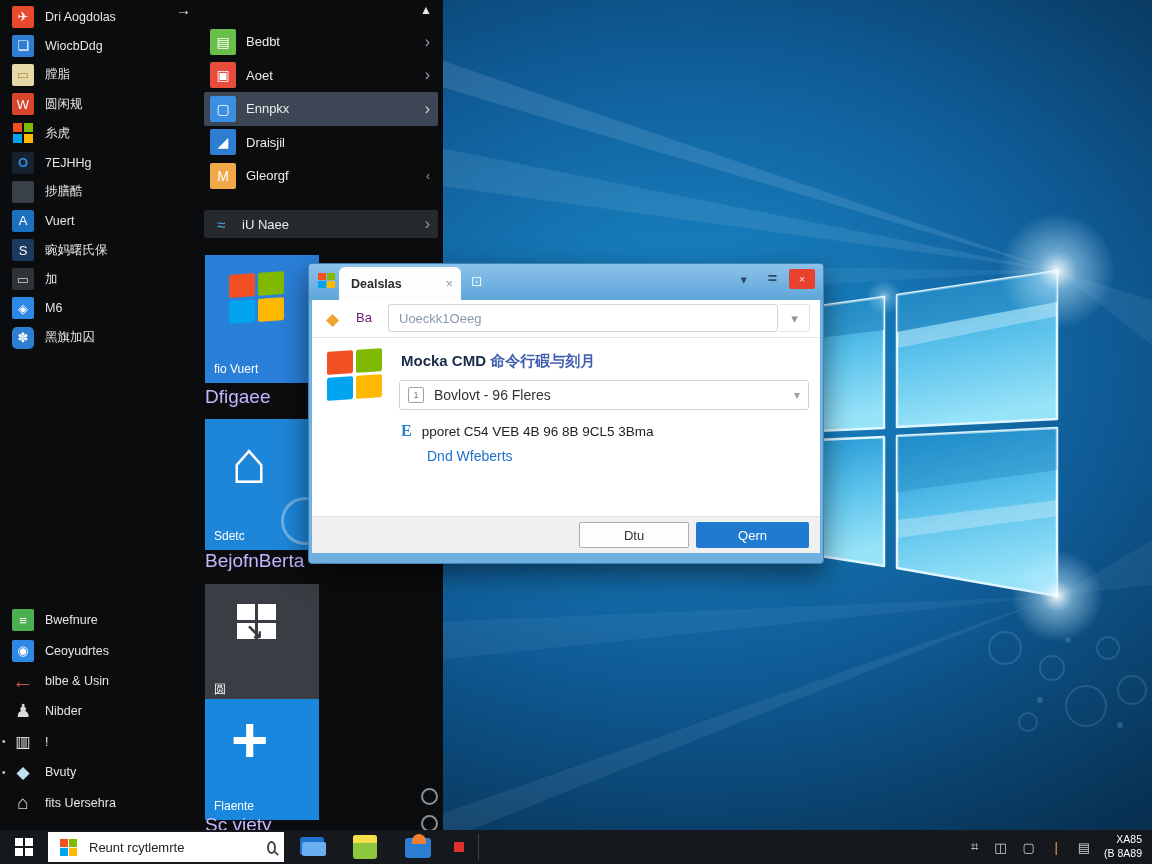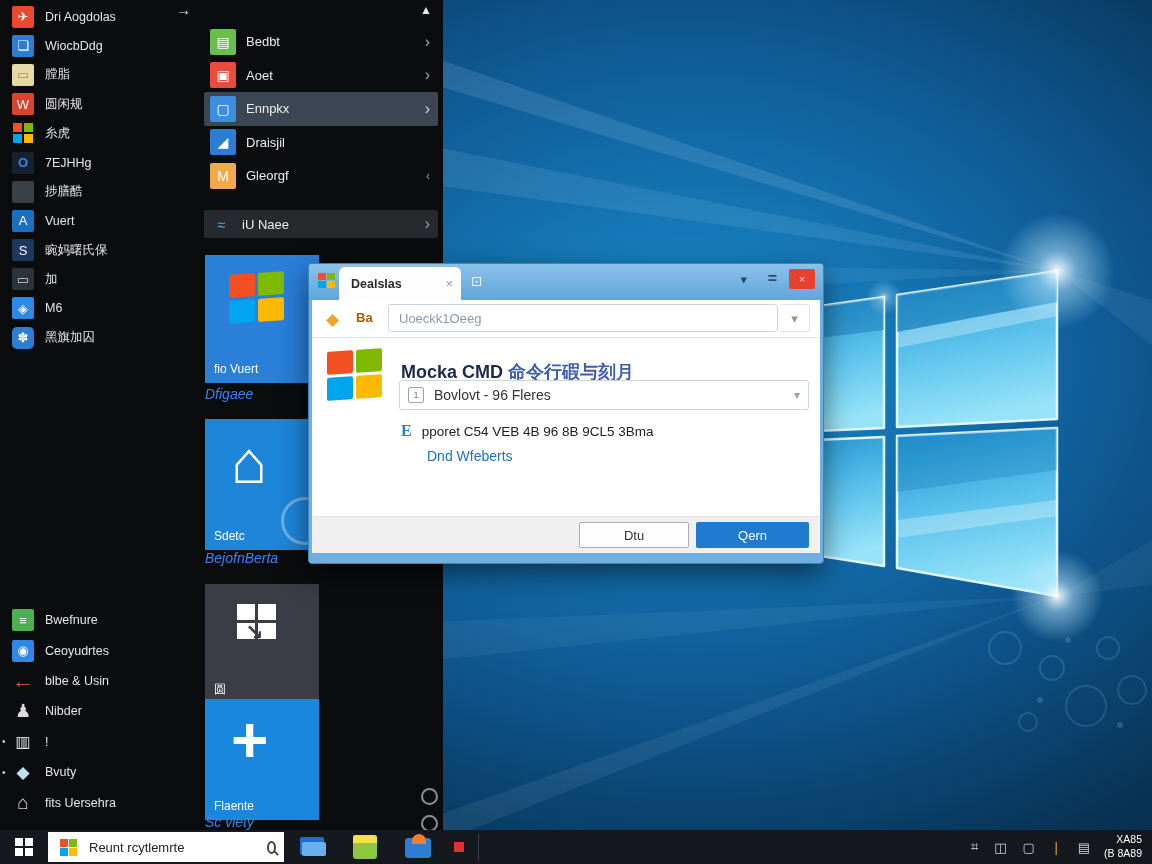--- a/index.html
+++ b/index.html
@@ -17,21 +17,21 @@
   .low-row{display:flex;align-items:center;height:30.4px;padding-left:12px;position:relative;}
   .bullet-dot{position:absolute;left:2px;color:#cfcfcf;font-size:10px;}
   .winflag-sm{display:grid;grid-template-columns:9px 9px;grid-template-rows:9px 9px;gap:2px;}
   .winflag-sm i{display:block;}
   .wf-r{background:#f25022;} .wf-g{background:#7fba00;} .wf-b{background:#00a4ef;} .wf-y{background:#ffb900;}
   .menu-row{display:flex;align-items:center;height:33.5px;padding:0 8px 0 6px;border-radius:2px;color:#ececec;}
   .menu-row .ic{width:26px;height:26px;flex:0 0 26px;font-size:14px;}
   .menu-label{font-size:13px;margin-left:10px;flex:1;white-space:nowrap;}
   .chev{color:#9aa0a6;font-size:16px;}
   .tile{position:absolute;display:flex;align-items:flex-end;padding:8px 0 7px 9px;color:#fff;font-size:12px;}
-  .group-label{position:absolute;color:#3b82f6;font-size:14px;font-style:italic;}
+  .group-label{position:absolute;color:#c4b5fd;font-size:19px;}
   .ring{position:absolute;border:3px solid rgba(255,255,255,.35);border-radius:50%;}
   .scroll-circle{position:absolute;width:13px;height:13px;border:2px solid #8a8f94;border-radius:50%;}
   
   #dialog{left:308px;top:263px;width:514px;height:299px;z-index:20;background:#6fb0e0;
     border:1px solid #3f84b8;border-radius:4px;box-shadow:0 10px 28px rgba(0,0,0,.5);}
   #dlg-titlebar{position:relative;height:36px;background:linear-gradient(#8cc2ea,#5ea6da);border-radius:3px 3px 0 0;}
   #dlg-tab{position:absolute;left:30px;top:3px;width:122px;height:33px;background:#fdfdfd;
     border-radius:6px 6px 0 0;display:flex;align-items:center;padding:0 8px 0 12px;box-sizing:border-box;}
   #dlg-tab .t{font-size:12.5px;color:#2a2a2a;font-weight:bold;flex:1;white-space:nowrap;overflow:hidden;}
   #dlg-body{position:absolute;left:3px;right:3px;top:36px;bottom:10px;background:#fff;overflow:hidden;}
@@ -310,35 +310,35 @@
       <span class="abs" style="left:162px;top:9px;color:#eaf4fc;font-size:14px;">⊡</span>
       <span class="abs" style="right:76px;top:8px;color:#2a4a66;font-size:13px;">▾</span>
       <span class="abs" style="right:46px;top:6px;color:#2a4a66;font-size:16px;font-weight:bold;">=</span>
       <span class="abs btn" style="right:8px;top:5px;width:26px;height:20px;background:#e8412e;color:#ffd9d4;font-size:11px;">×</span>
     </div>
 
     <div id="dlg-body">
 
       <div class="addr-row">
         <span class="abs" style="left:14px;top:9px;color:#f0a430;font-size:17px;">◆</span>
-        <span class="abs" style="left:44px;top:10px;color:#a16207;font-weight:bold;font-size:13px;">Ba</span>
+        <span class="abs" style="left:44px;top:10px;color:#701a75;font-weight:normal;font-size:13px;">Ba</span>
         <input class="abs fld" style="left: 76px; top: 4px; width: 390px; height: 28px; padding: 0px 10px; font-size: 13px; color: rgb(138, 153, 168); font-family: inherit;" readonly="" value="Uoeckk1Oeeg">
         <span class="abs btn" style="left:468px;top:4px;width:30px;height:28px;color:#8a949e;border:1px solid #dde3e8;border-left:none;border-radius:0 3px 3px 0;">▾</span>
       </div>
 
       <div class="abs" style="left:15px;top:50px;">
         <span class="winflag-lg">
             <i class="wf-r"></i>
             <i class="wf-g"></i>
             <i class="wf-b"></i>
             <i class="wf-y"></i>
           </span>
       </div>
 
-      <div class="abs" style="left:89px;top:52px;font-size:18px;font-weight:bold;margin-top:8px;">
+      <div class="abs" style="left:89px;top:52px;font-size:15px;font-weight:bold;">
         <span style="color:#1a2a4a;">Mocka CMD</span>
         <span style="color:#3f5fae;">命令行碬与刻月</span>
       </div>
 
       <div class="abs fld" style="left:87px;top:80px;width:410px;height:30px;display:flex;align-items:center;padding:0 8px;">
         <span style="width:14px;height:14px;border:1px solid #9aa2aa;border-radius:2px;font-size:9px;color:#777;display:flex;align-items:center;justify-content:center;">1</span>
         <span style="margin-left:10px;flex:1;font-size:14px;color:#333;">Bovlovt - 96 Fleres</span>
         <span style="color:#98a0a8;font-size:12px;">▾</span>
       </div>
 

